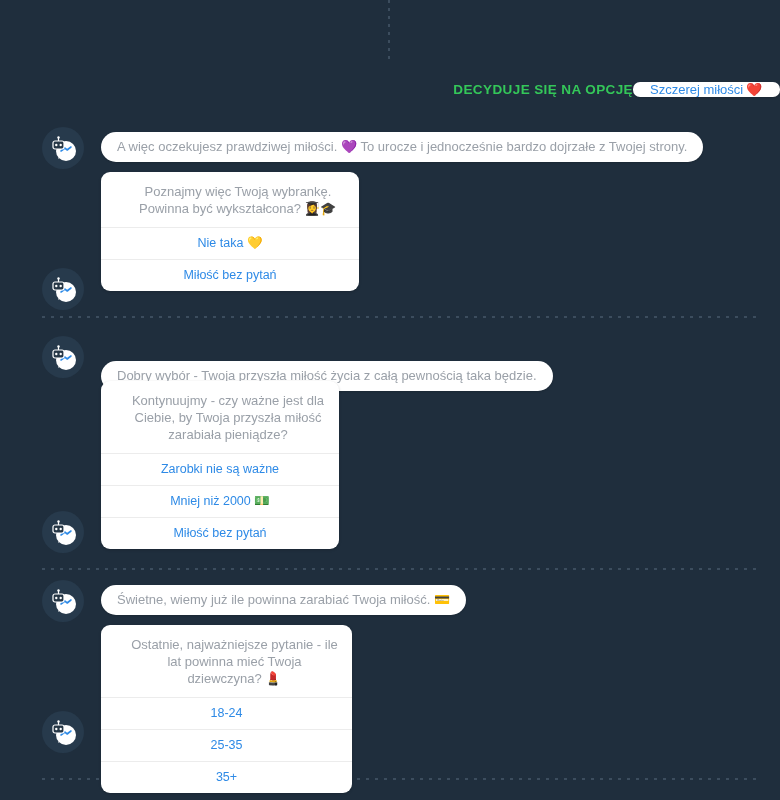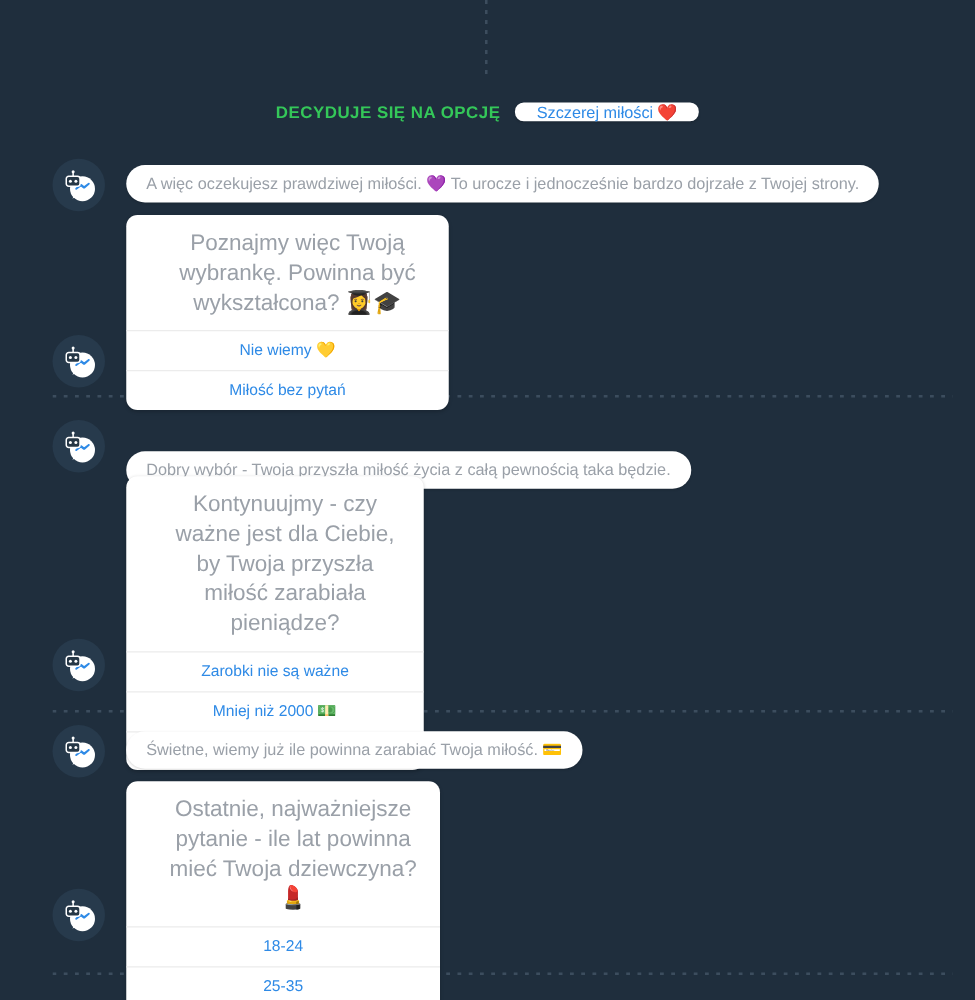--- a/index.html
+++ b/index.html
@@ -40,22 +40,21 @@
 
   
   .decision-header {
     position: absolute;
     left: 0;
     right: 0;
     top: 70px;
     height: 38px;
     display: flex;
     align-items: center;
-    justify-content: center;
-    gap: 12px;
+    justify-content: flex-end;
   }
 
   .decision-label {
     color: #34c759;
     font-size: 13.5px;
     font-weight: bold;
     letter-spacing: 0.4px;
     text-transform: uppercase;
   }
 
@@ -100,21 +99,21 @@
     position: absolute;
     background: #ffffff;
     border-radius: 9px;
     overflow: hidden;
     box-shadow: 0 1px 3px rgba(0,0,0,0.18);
   }
 
   .qr-question {
     padding: 11px 14px 10px 30px;
     color: #9aa0a8;
-    font-size: 18px;
+    font-size: 13px;
     line-height: 1.32;
     text-align: center;
   }
 
   .qr-option {
     border-top: 1px solid #ececec;
     padding: 7px 10px;
     text-align: center;
     color: #2e8ae6;
     font-size: 12.5px;
@@ -145,21 +144,21 @@
     <circle cx="11.7" cy="11" r="1.2" fill="#ffffff"></circle>
     <line x1="9.5" y1="4" x2="9.5" y2="7" stroke="#ffffff" stroke-width="1.2"></line>
     <circle cx="9.5" cy="3.4" r="1.2" fill="#ffffff"></circle>
   </svg>
 </div>
 
 <div class="bubble" style="left:101px; top:132px">A więc oczekujesz prawdziwej miłości. 💜 To urocze i jednocześnie bardzo dojrzałe z Twojej strony.</div>
 
 <div class="qr-card" style="left:101px; top:172px; width:258px">
   <div class="qr-question">Poznajmy więc Twoją wybrankę. Powinna być wykształcona? 👩‍🎓🎓</div>
-  <div class="qr-option">Nie wiemy 💛</div>
+  <div class="qr-option">Nie taka 💛</div>
   <div class="qr-option">Miłość bez pytań</div>
 </div>
 
 <div class="avatar" style="left:42px; top:268px">
   <svg width="28" height="28" viewBox="0 0 28 28">
     <circle cx="17" cy="17" r="10" fill="#ffffff"></circle>
     <path d="M9 25 L11 20 L13 22 Z" fill="#ffffff"></path>
     <path d="M12 17 l4 -3 l2.5 2 l3.5 -3 l-4 3 l-2.5 -2 Z" fill="#2e8ae6" stroke="#2e8ae6" stroke-width="1.6" stroke-linejoin="round"></path>
     <rect x="4" y="7" width="11" height="8" rx="2" fill="#263746" stroke="#ffffff" stroke-width="1.2"></rect>
     <circle cx="7.3" cy="11" r="1.2" fill="#ffffff"></circle>

